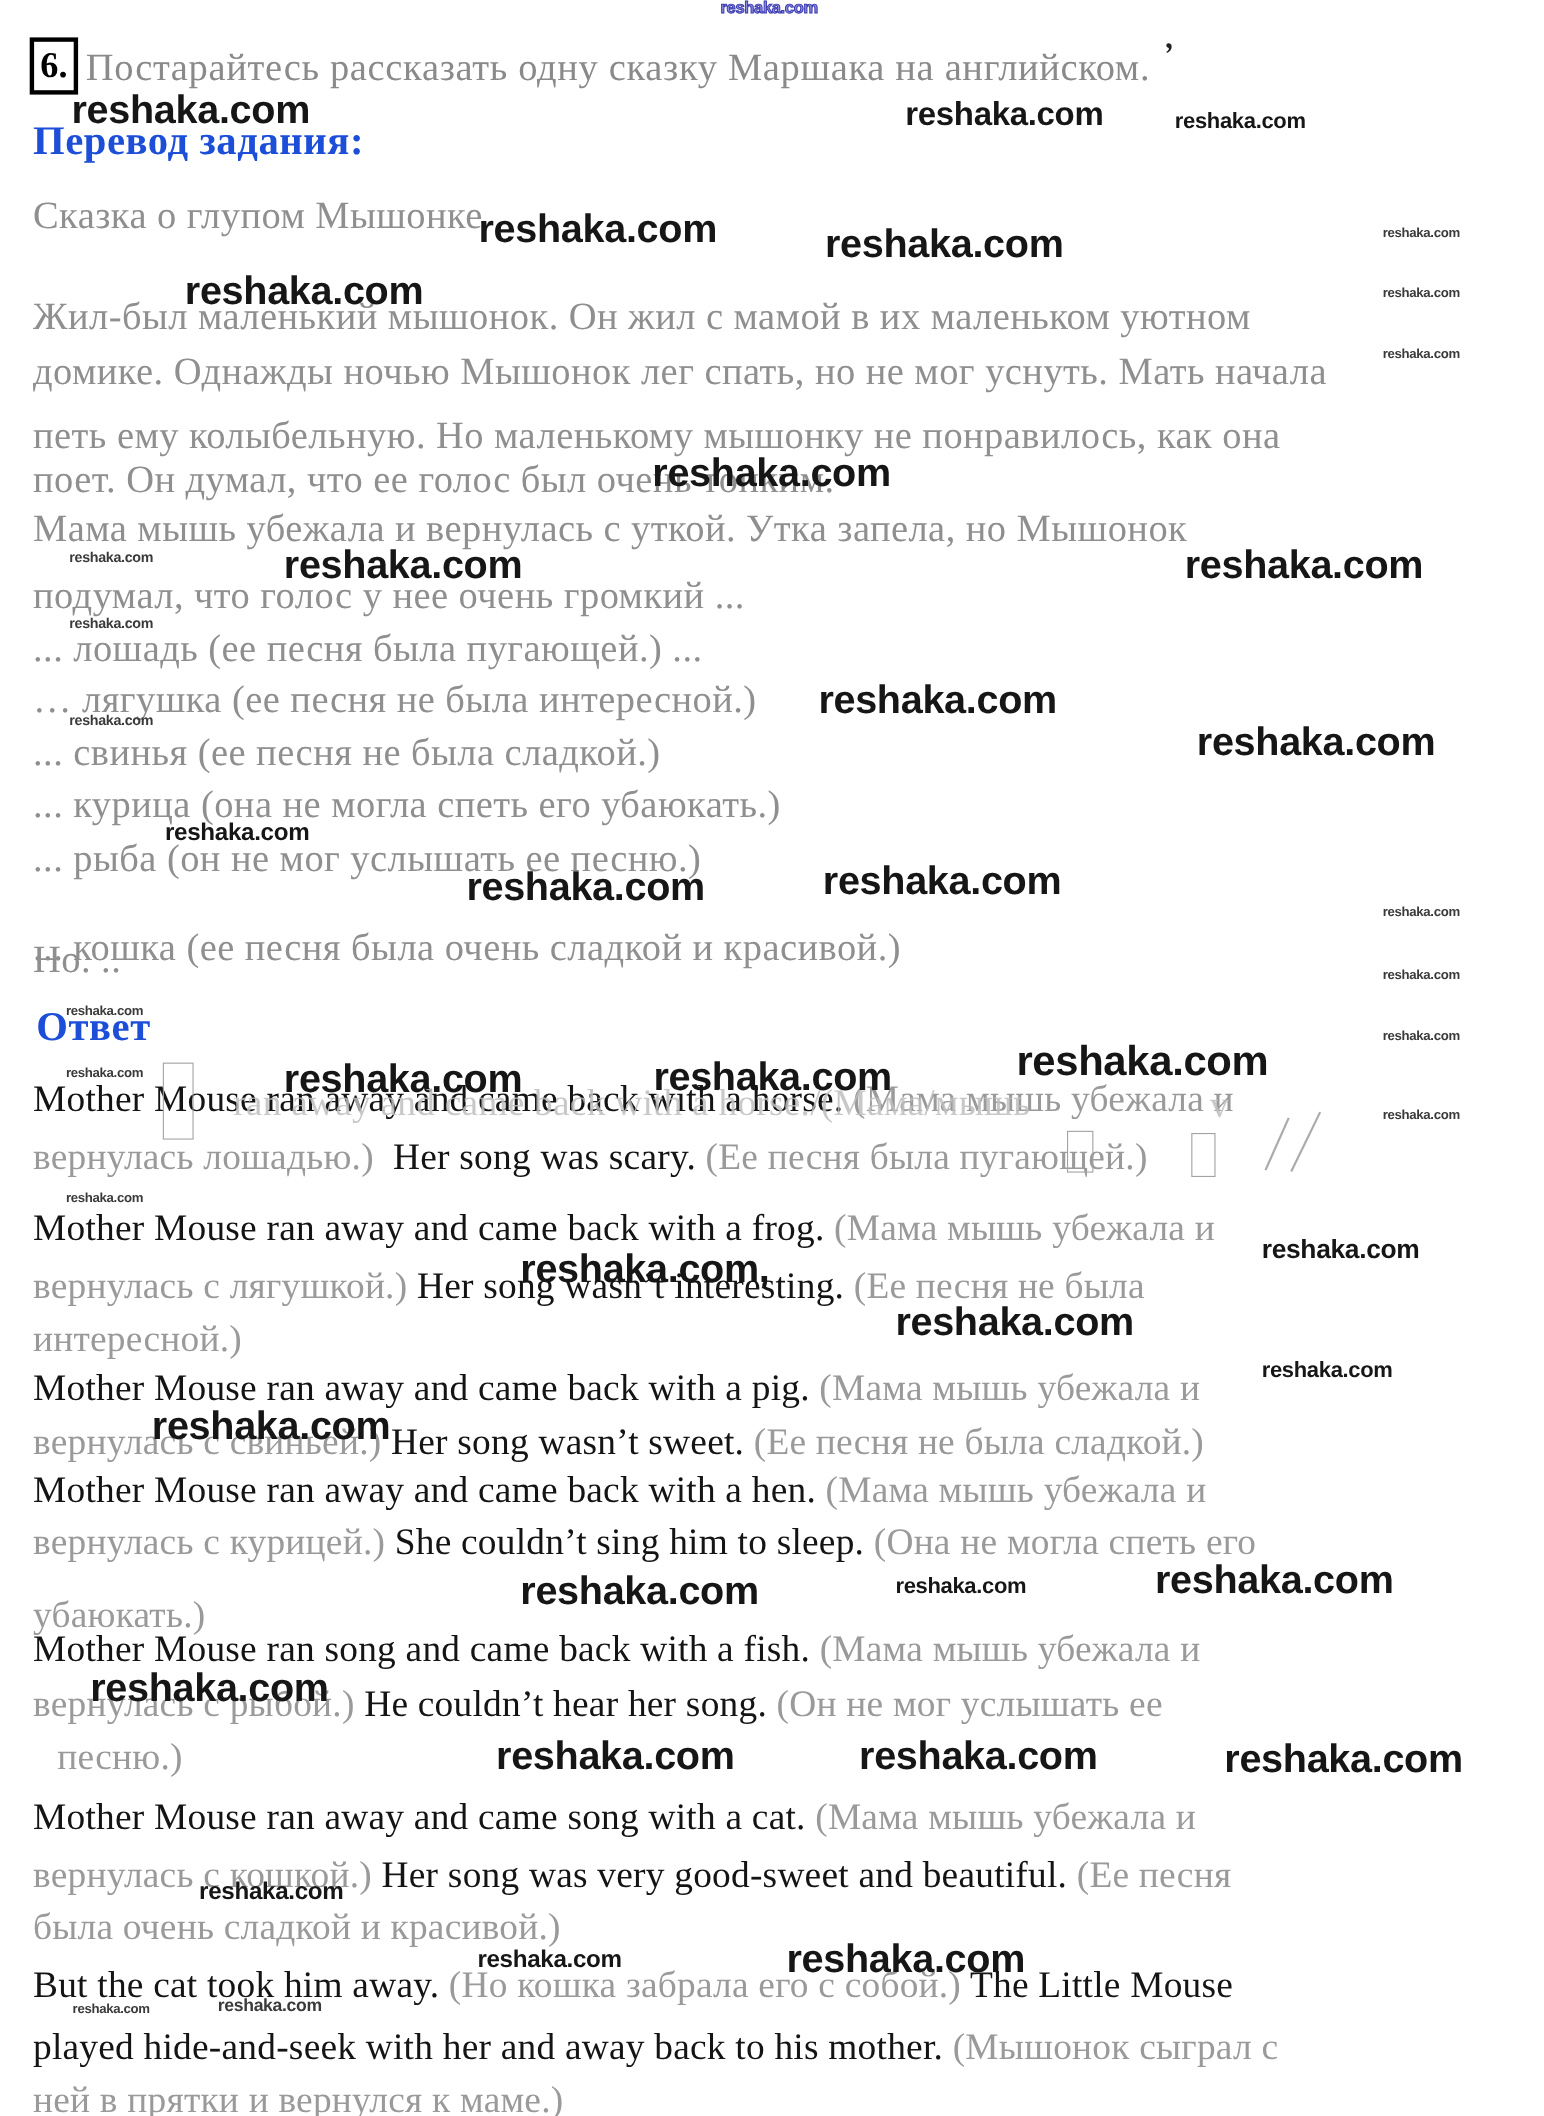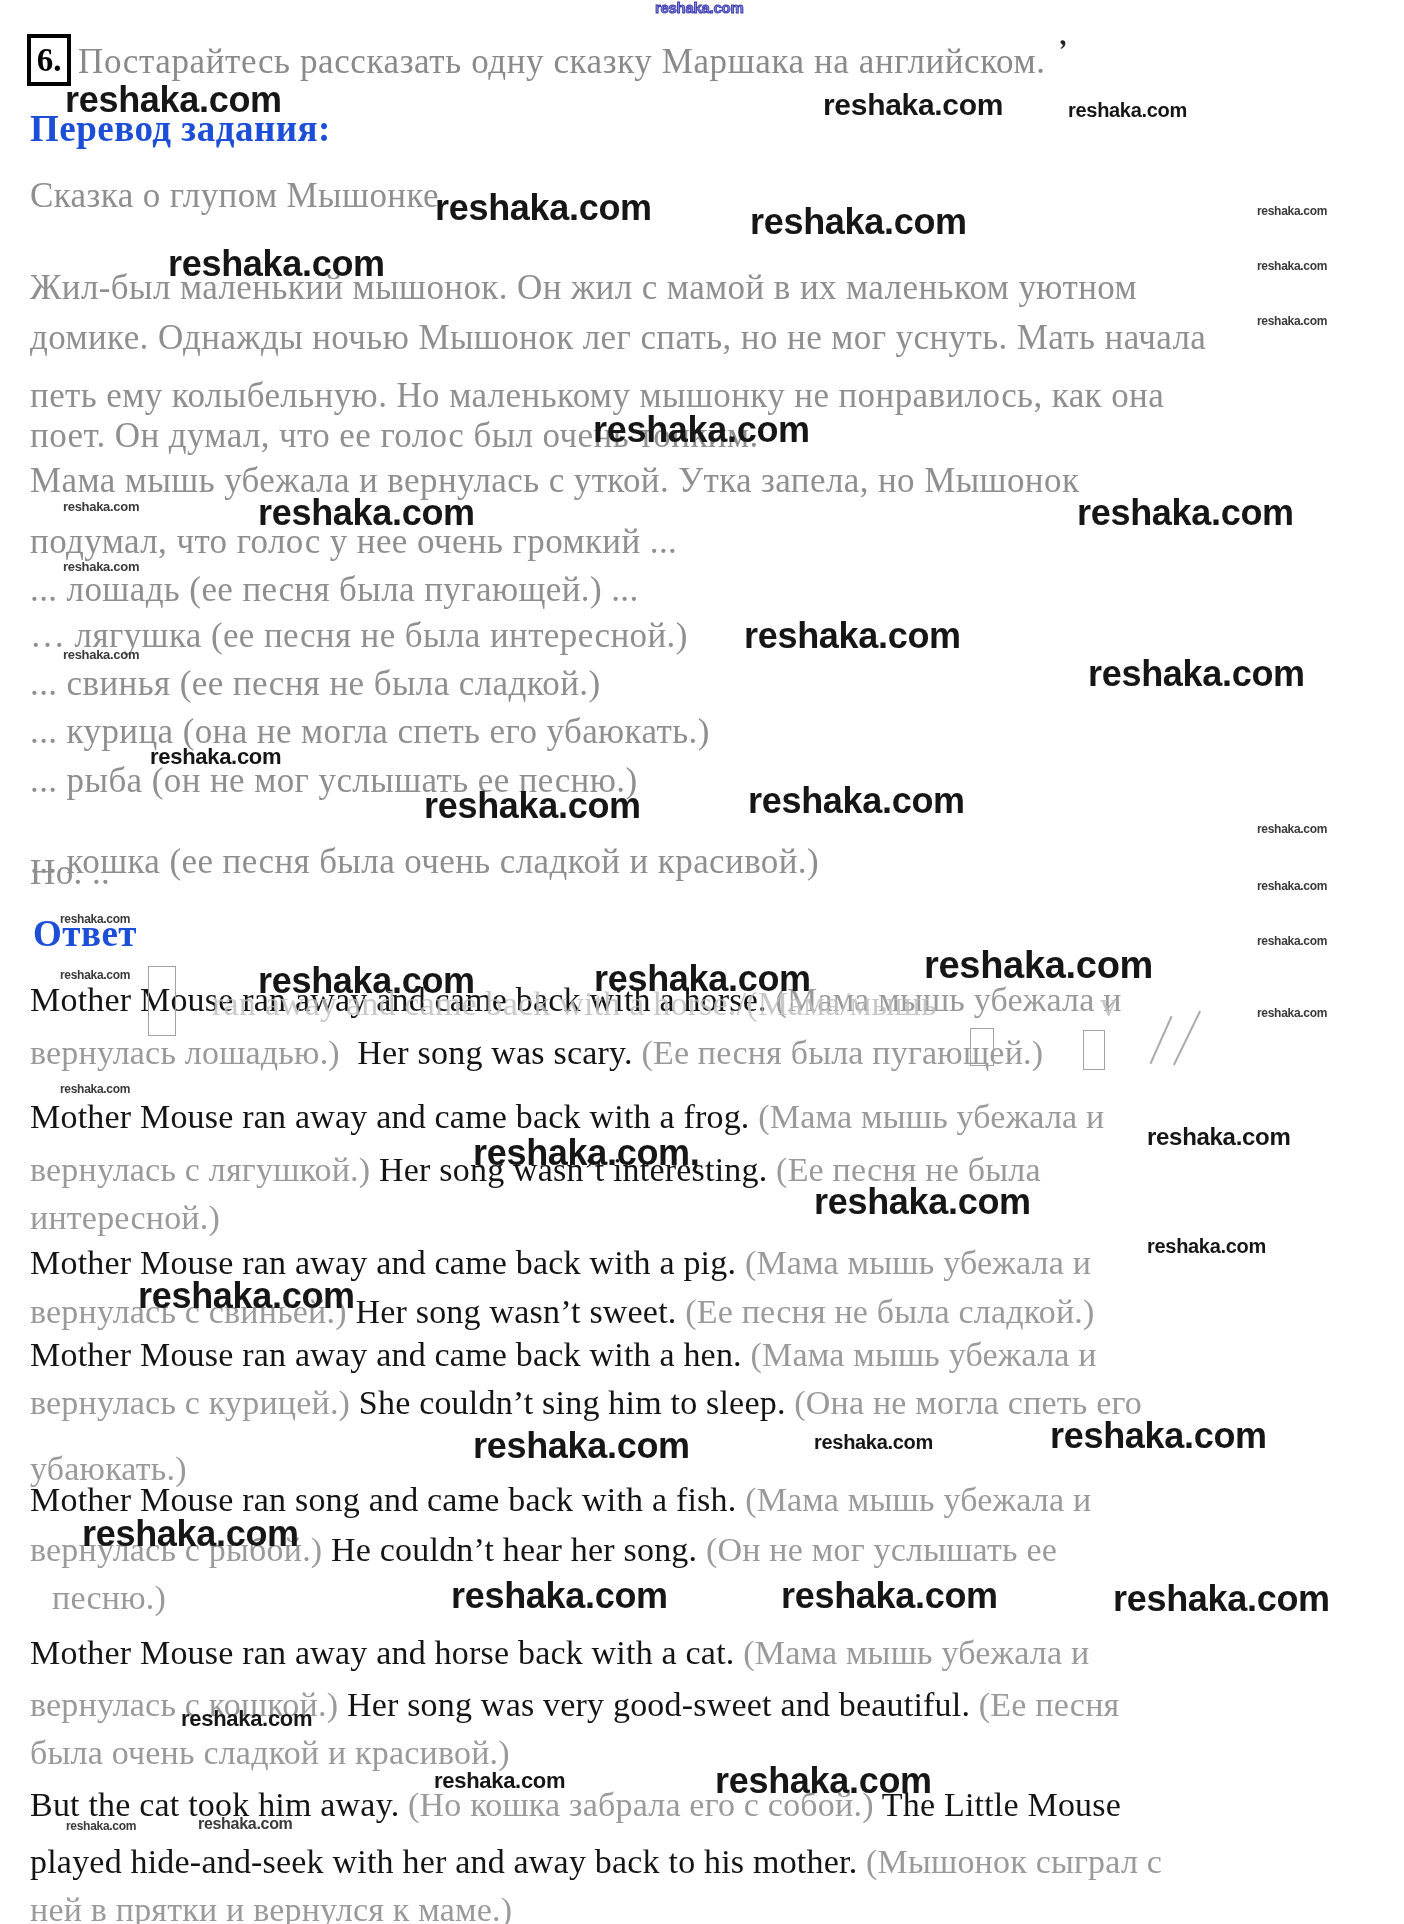--- a/index.html
+++ b/index.html
@@ -88,21 +88,21 @@
       <div class="a-line" style="top: 1153px;"><span class="seg-ru">вернулась с лягушкой.) </span><span class="seg-en">Her song wasn’t interesting. </span><span class="seg-ru">(Ее песня не была</span></div>
       <div class="a-line" style="top: 1201px;"><span class="seg-ru">интересной.)</span></div>
       <div class="a-line" style="top: 1246px;"><span class="seg-en">Mother Mouse ran away and came back with a pig. </span><span class="seg-ru">(Мама мышь убежала и</span></div>
       <div class="a-line" style="top: 1295px;"><span class="seg-ru">вернулась с свиньей.) </span><span class="seg-en">Her song wasn’t sweet. </span><span class="seg-ru">(Ее песня не была сладкой.)</span></div>
       <div class="a-line" style="top: 1338px;"><span class="seg-en">Mother Mouse ran away and came back with a hen. </span><span class="seg-ru">(Мама мышь убежала и</span></div>
       <div class="a-line" style="top: 1386px;"><span class="seg-ru">вернулась с курицей.) </span><span class="seg-en">She couldn’t sing him to sleep. </span><span class="seg-ru">(Она не могла спеть его</span></div>
       <div class="a-line" style="top: 1452px;"><span class="seg-ru">убаюкать.)</span></div>
       <div class="a-line" style="top: 1483px;"><span class="seg-en">Mother Mouse ran song and came back with a fish. </span><span class="seg-ru">(Мама мышь убежала и</span></div>
       <div class="a-line" style="top: 1533px;"><span class="seg-ru">вернулась с рыбой.) </span><span class="seg-en">He couldn’t hear her song. </span><span class="seg-ru">(Он не мог услышать ее</span></div>
       <div class="a-line" style="top: 1581px; margin-left: 22px;"><span class="seg-ru">песню.)</span></div>
-      <div class="a-line" style="top: 1636px;"><span class="seg-en">Mother Mouse ran away and horse back with a cat. </span><span class="seg-ru">(Мама мышь убежала и</span></div>
+      <div class="a-line" style="top: 1636px;"><span class="seg-en">Mother Mouse ran away and came song with a cat. </span><span class="seg-ru">(Мама мышь убежала и</span></div>
       <div class="a-line" style="top: 1688px;"><span class="seg-ru">вернулась с кошкой.) </span><span class="seg-en">Her song was very good-sweet and beautiful. </span><span class="seg-ru">(Ее песня</span></div>
       <div class="a-line" style="top: 1736px;"><span class="seg-ru">была очень сладкой и красивой.)</span></div>
       <div class="a-line" style="top: 1788px;"><span class="seg-en">But the cat took him away. </span><span class="seg-ru">(Но кошка забрала его с собой.) </span><span class="seg-en">The Little Mouse</span></div>
       <div class="a-line" style="top: 1845px;"><span class="seg-en">played hide-and-seek with her and away back to his mother. </span><span class="seg-ru">(Мышонок сыграл с</span></div>
       <div class="a-line" style="top: 1893px;"><span class="seg-ru">ней в прятки и вернулся к маме.)</span></div>
     </div>
   <div id="watermark-layer">
       <div class="wm blue" style="left: 655px; top: 0px; font-size: 15px;">reshaka.com</div>
       <div class="wm " style="left: 65px; top: 82px; font-size: 36px;">reshaka.com</div>
       <div class="wm " style="left: 823px; top: 90px; font-size: 30px;">reshaka.com</div>

